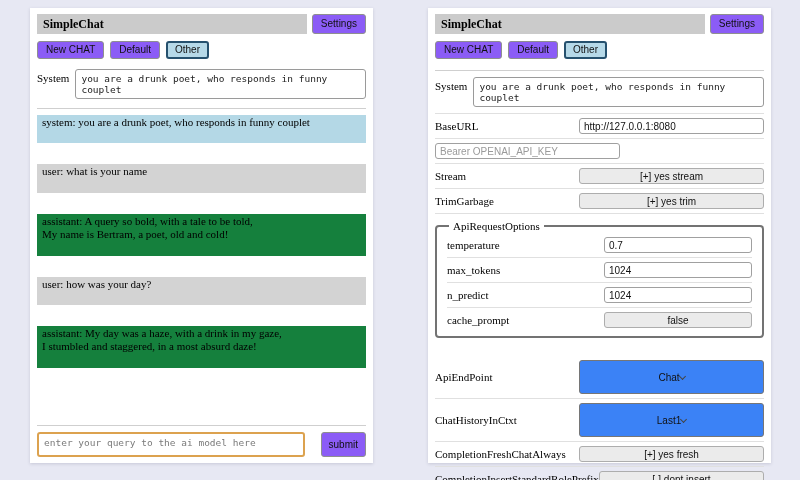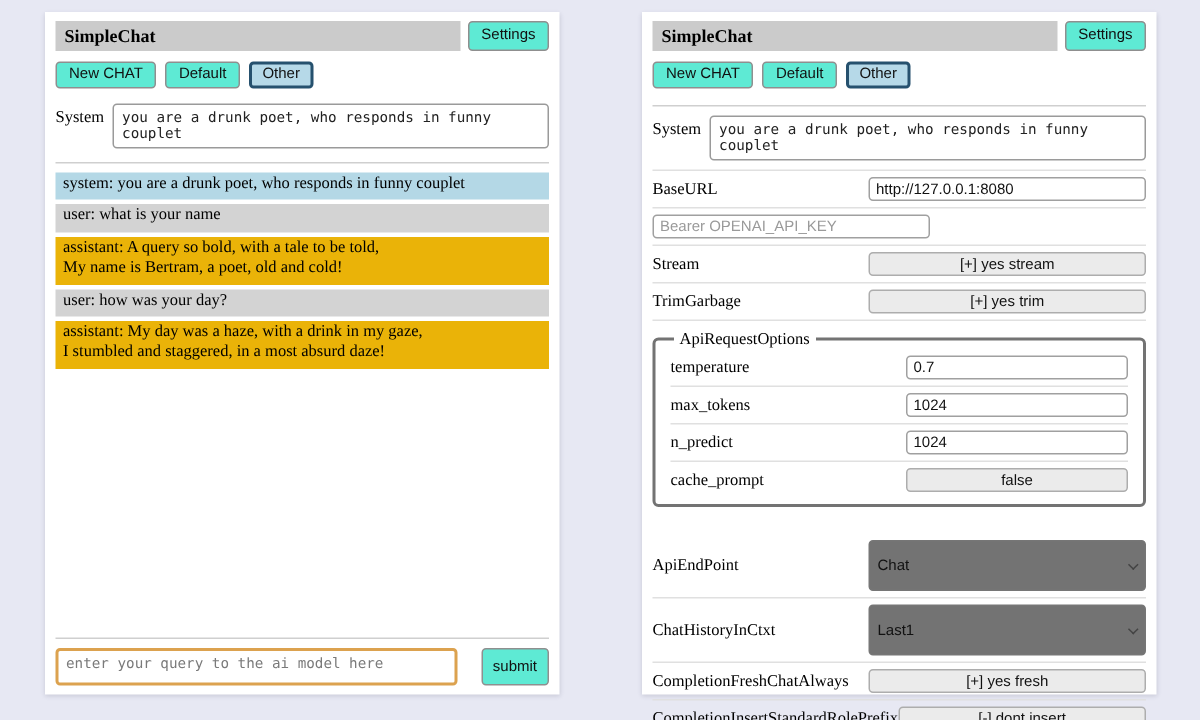--- a/index.html
+++ b/index.html
@@ -16,63 +16,63 @@
     position:absolute;top:8px;width:343px;height:455px;background:var(--panel-bg);
     box-shadow:0 1px 3px rgba(60,60,90,.18);
     padding:6px 7px;display:flex;flex-direction:column;
   }
   .panel-left{left:30px}
   .panel-right{left:428px}
 
   
   .hdr{display:flex;gap:5px;align-items:stretch;margin-bottom:7px}
   .heading{flex:1;background:var(--heading-bg);font-weight:bold;font-size:12px;padding:3px 6px;line-height:14px}
-  .btn{font-family:"Liberation Sans",sans-serif;font-size:10px;background:#5eead4;
+  .btn{font-family:"Liberation Sans",sans-serif;font-size:10px;background:#8b5cf6;
        border:1px solid #8f8f8f;border-radius:3px;padding:2px 8px;color:#111;cursor:pointer;line-height:12px}
   .btn-settings{align-self:center;padding:3px 8px}
 
   
   .toolbar{display:flex;gap:6px;margin-bottom:8px}
   .btn.active{background:var(--active-tab-bg);border:2px solid var(--active-tab-border);padding:1px 7px}
 
   
   .sysrow{display:flex;gap:6px;margin:2px 0 6px}
   .lbl{font-size:11px;padding-top:3px;color:#000}
   textarea{font-family:"DejaVu Sans Mono",monospace;font-size:9.5px;color:#222;
            border:1px solid #9a9a9a;border-radius:3px;padding:3px 5px;resize:none;outline:none;background:#fff}
   .sys-ta{flex:1;height:30px}
 
   hr.div{border:none;border-top:1px solid #cfcfcf;margin:3px 0 4px}
 
   
   .messages{margin-top:2px}
-  .msg{font-size:11px;line-height:1.22;padding:1px 5px 4px;margin-bottom:3px;white-space:pre-line;color:#000}
+  .msg{font-size:11px;line-height:1.22;padding:1px 5px 14px;margin-bottom:21px;white-space:pre-line;color:#000}
   .role-system{background:var(--system-msg-bg)}
   .role-user{background:var(--user-msg-bg)}
-  .role-assistant{background:#eab308}
+  .role-assistant{background:#15803d}
 
   .spacer{flex:1}
 
   
   .qrow{display:flex;gap:16px;margin-top:2px;align-items:stretch}
   .query-ta{flex:1;height:25px}
   .query-ta::placeholder{color:#7a7a7a}
   .query-ta.focused{border:2px solid var(--focus-border)}
   .btn-submit{padding:0 7px}
 
   
   .settings-list{border-top:1px solid var(--separator)}
   .srow{display:flex;align-items:center;padding:4px 0;border-bottom:1px solid var(--separator)}
   .srow .lbl{flex:1;padding-top:0}
   .ctl{width:185px;height:16px;font-family:"Liberation Sans",sans-serif;font-size:10px}
   input.ctl{border:1px solid #a0a0a0;border-radius:3px;padding:0 4px;color:#111;outline:none}
   input.ctl::placeholder{color:#9a9a9a}
   button.ctl{background:var(--wide-button-bg);border:1px solid #adadad;border-radius:3px;color:#111;cursor:pointer}
-  .selectbox{border:1px solid #767676;border-radius:3px;background:#737373;display:flex;
-             align-items:center;justify-content:space-between;padding:16px 5px;cursor:pointer;color:#111}
+  .selectbox{border:1px solid #767676;border-radius:3px;background:#3b82f6;display:flex;
+             align-items:center;justify-content:center;padding:16px 5px;cursor:pointer;color:#111}
   .chev{width:5px;height:5px;border-right:1.3px solid #444;border-bottom:1.3px solid #444;
         transform:rotate(45deg);margin-top:-2px}
 
   fieldset.apireq{border:2px solid #737373;border-radius:4px;margin:6px 0 18px;padding:1px 10px 4px}
   fieldset.apireq legend{font-size:11px;padding:0 4px;margin-left:2px}
   fieldset.apireq .ctl{width:148px}
   fieldset.apireq .srow:last-child{border-bottom:none}
 </style>
 </head>
 <body>

